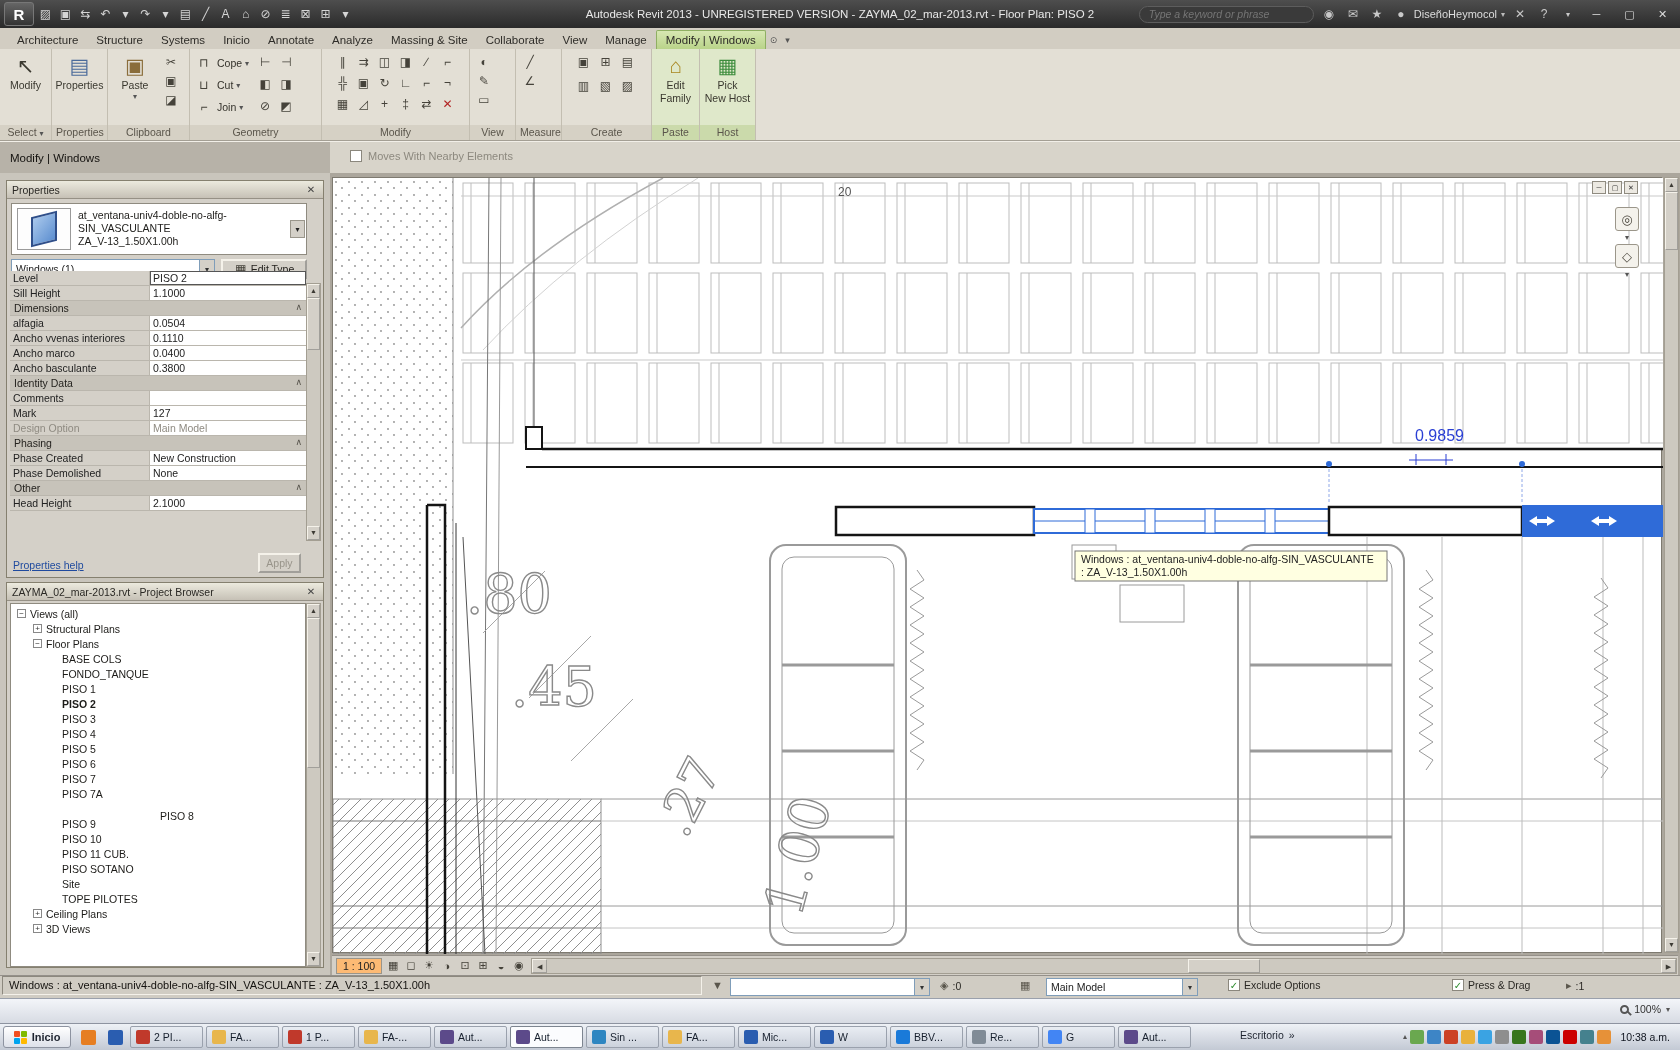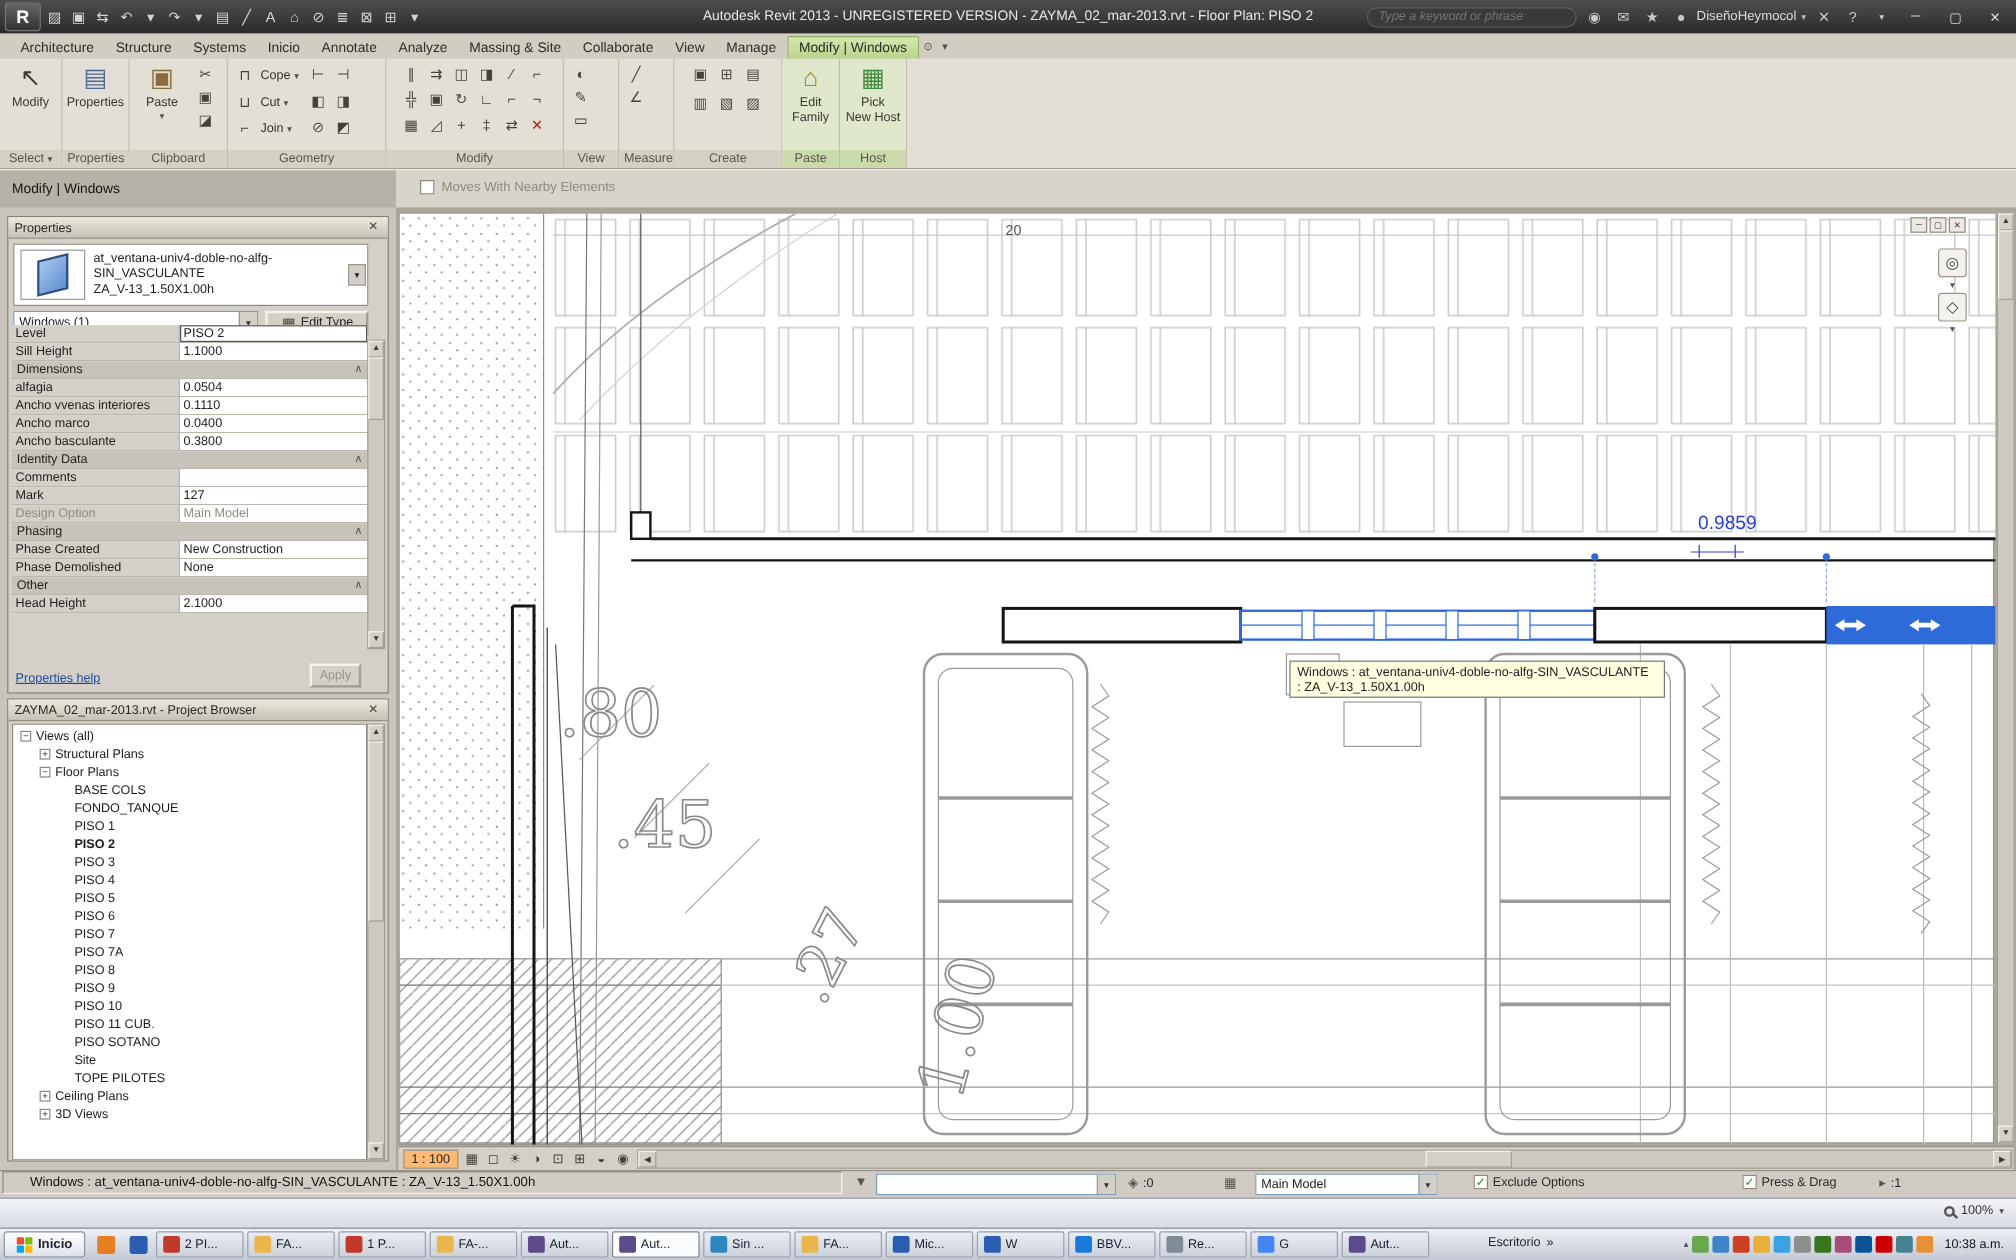--- a/index.html
+++ b/index.html
@@ -96,21 +96,21 @@
 #viewbar{position:absolute;left:2px;top:782px;width:1346px;height:20px;background:#d4d0c8;border-top:1px solid #96918a;display:flex;align-items:center;padding-left:4px;gap:2px}
 #scalebox{height:16px;border:1px solid #9a958a;background:#fdba74;font-size:10.5px;display:flex;align-items:center;padding:0 6px;white-space:nowrap}
 .vcb{width:18px;height:16px;display:flex;align-items:center;justify-content:center;font-size:11px;color:#45423a}
 #hscroll{flex:1;height:16px;display:flex;align-items:center;margin:0 1px;background:#cdc9c0;border:1px solid #a39e92}
 .hbtn{width:15px;height:14px;background:#d4d0c8;border:1px outset #f5f2ea;font-size:7px;text-align:center;line-height:13px;color:#3c3a34;flex:none}
 #hthumb{position:relative;left:56%;width:72px;height:14px;background:#d4d0c8;border:1px outset #f5f2ea}
 #vscroll{position:absolute;left:1334px;top:4px;width:15px;height:776px;background:#cdc9c0;border:1px solid #a39e92}
 
 
 #statusbar{position:absolute;left:0;top:975px;width:1680px;height:23px;background:#d0ccc3;border-top:1px solid #94908a}
-#sb-msg{position:absolute;left:2px;top:0;width:700px;height:19px;border:1px solid;border-color:#8c887e #f4f1ea #f4f1ea #8c887e;padding:2px 22px;font-size:11px;white-space:nowrap;overflow:hidden;color:#14120f}
+#sb-msg{position:absolute;left:2px;top:0;width:700px;height:19px;border:1px solid;border-color:#8c887e #f4f1ea #f4f1ea #8c887e;padding:2px 6px;font-size:11px;white-space:nowrap;overflow:hidden;color:#14120f}
 .sb-item{position:absolute;top:3px;display:flex;align-items:center;gap:4px;font-size:10.5px;color:#2a2824}
 .sb-ico{color:#5a564c;font-size:11px}
 
 
 #zoomstrip{position:absol ute;}
 #zoomstrip{position:absolute;left:0;top:998px;width:1680px;height:25px;background:linear-gradient(#f3f5f9,#d7dbe3);border-top:1px solid #9aa0ac}
 #zoomctl{position:absolute;right:10px;top:4px;display:flex;align-items:center;gap:5px;font-size:10.5px;color:#333}
 .mag{width:9px;height:9px;border:2px solid #555;border-radius:50%;position:relative}
 .mag::after{content:'';position:absolute;width:6px;height:2px;background:#555;transform:rotate(45deg);right:-5px;bottom:-2px}
 #taskbar{position:absolute;left:0;top:1023px;width:1680px;height:27px;background:linear-gradient(#eef1f6,#c3c9d4);border-top:1px solid #8d93a0;display:flex;align-items:center}
@@ -497,21 +497,21 @@
             <span class="tlab">PISO 6</span>
           </div>
           <div class="titem" style="padding-left: 38px;">
             <span class="texp none"></span>
             <span class="tlab">PISO 7</span>
           </div>
           <div class="titem" style="padding-left: 38px;">
             <span class="texp none"></span>
             <span class="tlab">PISO 7A</span>
           </div>
-          <div class="titem" style="padding-left: 38px;">
+          <div class="titem" style="padding-left: 38px; flex-direction: column;">
             <span class="texp none"></span>
             <span class="tlab">PISO 8</span>
           </div>
           <div class="titem" style="padding-left: 38px;">
             <span class="texp none"></span>
             <span class="tlab">PISO 9</span>
           </div>
           <div class="titem" style="padding-left: 38px;">
             <span class="texp none"></span>
             <span class="tlab">PISO 10</span>

